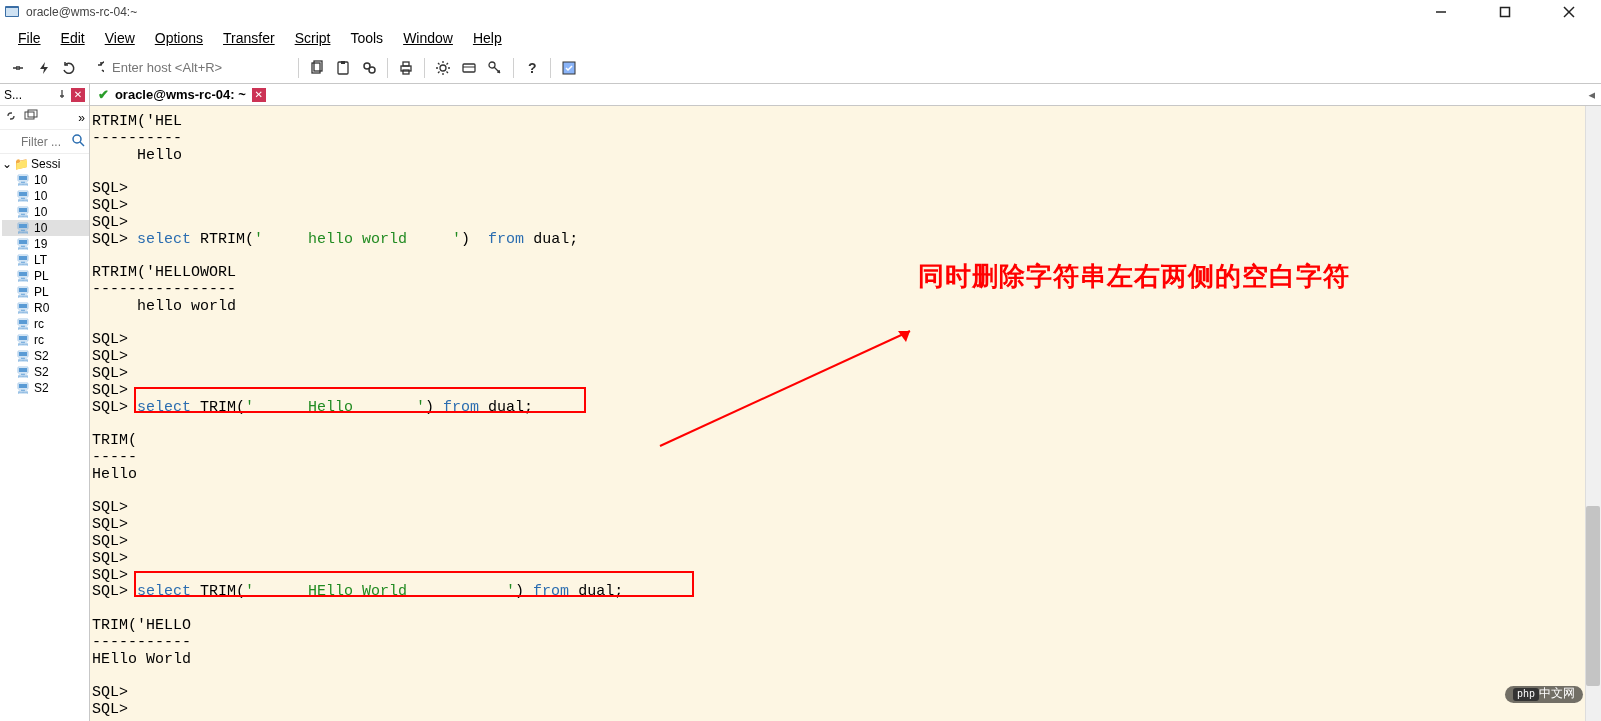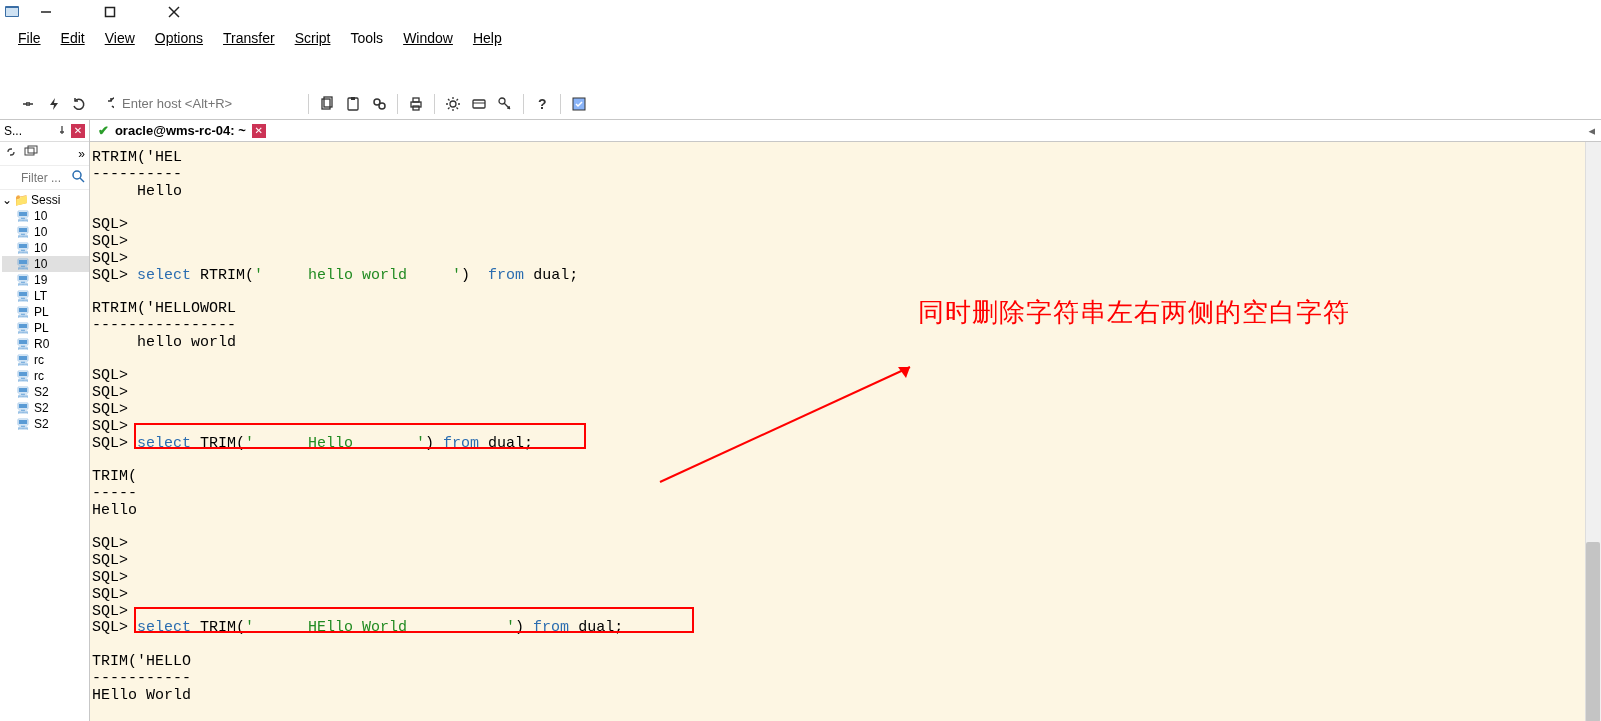--- a/index.html
+++ b/index.html
@@ -11,21 +11,21 @@
 .title-bar .title-text { flex: 1; font-size: 12px; color: #444; }
 .title-bar .win-controls { display: flex; gap: 24px; align-items: center; padding-right: 8px; }
 .title-bar .win-btn { width: 40px; height: 22px; display: flex; align-items: center; justify-content: center; color: #222; }
 
 
 .menu-bar { display: flex; align-items: center; height: 28px; padding: 0 8px; background: #fff; }
 .menu-item { padding: 3px 10px; font-size: 14px; cursor: default; }
 .menu-item .ul { text-decoration: underline; }
 
 
-.toolbar { display: flex; align-items: center; height: 32px; padding: 0 16px; border-bottom: 1px solid #c7c7c7; background: #fff; gap:2px;margin-top:36px;}
+.toolbar { display: flex; align-items: center; height: 32px; padding: 0 6px; border-bottom: 1px solid #c7c7c7; background: #fff; gap:2px;}
 .tb-btn { width: 24px; height: 24px; display: flex; align-items: center; justify-content: center; color: #333; border-radius: 2px; }
 .tb-sep { width: 1px; height: 20px; background: #d0d0d0; margin: 0 4px; }
 .host-input { width: 182px; height: 22px; border: none; outline: none; font-size: 13px; color: #999; background: transparent; padding-left:2px;}
 
 
 .main { display: flex; height: calc(721px - 24px - 28px - 32px); }
 
 
 .side-panel { width: 90px; border-right: 1px solid #c7c7c7; background: #fff; display: flex; flex-direction: column; font-size: 12px; overflow:hidden;}
 .side-head { display: flex; align-items: center; height: 22px; border-bottom: 1px solid #ddd; padding: 0 4px; gap: 4px; }
@@ -68,20 +68,21 @@
 </head>
 <body>
 
 <div class="title-bar">
   <span class="app-icon">
     <svg viewBox="0 0 16 16" width="16" height="16">
         <rect x="1" y="2" width="14" height="11" rx="1" fill="#3a6ea5"></rect>
         <rect x="2" y="4" width="12" height="8" fill="#cfe2f3"></rect>
       </svg>
   </span>
+  <span class="title-text">oracle@wms-rc-04:~</span>
   <div class="win-controls">
     <div class="win-btn">
         <svg width="12" height="12">
           <line x1="1" y1="6" x2="11" y2="6" stroke="#222" stroke-width="1.5"></line>
         </svg>
       </div>
     <div class="win-btn">
         <svg width="12" height="12">
           <rect x="1.5" y="1.5" width="9" height="9" fill="none" stroke="#222" stroke-width="1.5"></rect>
         </svg>
@@ -295,21 +296,21 @@
         <span class="close">✕</span>
       </div>
       <span style="flex:1"></span>
       <span style="padding:0 6px;color:#666">◂</span>
     </div>
     <div class="terminal" id="terminal"><div>RTRIM('HEL</div><div>----------</div><div>     Hello</div><div>&nbsp;</div><div>SQL&gt;</div><div>SQL&gt;</div><div>SQL&gt;</div><div>SQL&gt; <span class="kw">select</span> RTRIM(<span class="str">'     hello world     '</span>)  <span class="kw">from</span> dual;</div><div>&nbsp;</div><div>RTRIM('HELLOWORL</div><div>----------------</div><div>     hello world</div><div>&nbsp;</div><div>SQL&gt;</div><div>SQL&gt;</div><div>SQL&gt;</div><div>SQL&gt;</div><div>SQL&gt; <span class="kw">select</span> TRIM(<span class="str">'      Hello       '</span>) <span class="kw">from</span> dual;</div><div>&nbsp;</div><div>TRIM(</div><div>-----</div><div>Hello</div><div>&nbsp;</div><div>SQL&gt;</div><div>SQL&gt;</div><div>SQL&gt;</div><div>SQL&gt;</div><div>SQL&gt;</div><div>SQL&gt; <span class="kw">select</span> TRIM(<span class="str">'      HEllo World           '</span>) <span class="kw">from</span> dual;</div><div>&nbsp;</div><div>TRIM('HELLO</div><div>-----------</div><div>HEllo World</div><div>&nbsp;</div><div>SQL&gt;</div><div>SQL&gt;</div>
       
       
       <div class="red-box" style="left:44px; top:281px; width:452px; height:26px;"></div>
       <div class="red-box" style="left:44px; top:465px; width:560px; height:26px;"></div>
-      <div class="red-text" style="left:828px; top:156px;">同时删除字符串左右两侧的空白字符</div>
+      <div class="red-text" style="left:828px; top:156px;font-weight:bold;">同时删除字符串左右两侧的空白字符</div>
       <svg class="red-arrow" style="left:560px; top:210px;" width="280" height="140">
         <line x1="10" y1="130" x2="260" y2="15" stroke="#ff0000" stroke-width="2"></line>
         <polygon points="260,15 248,15 256,26" fill="#ff0000"></polygon>
       </svg>
       <div class="scroll-track">
         <div class="scroll-thumb" style="top:400px; height:180px;"></div>
       </div>
       <div class="watermark">
         <span class="php-badge">php</span>
         <span>中文网</span>

